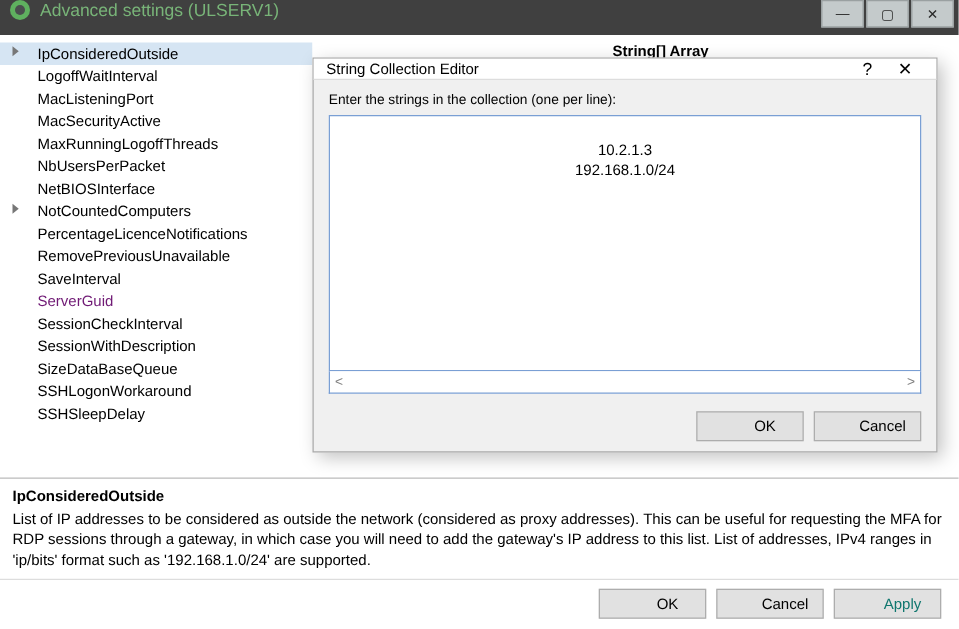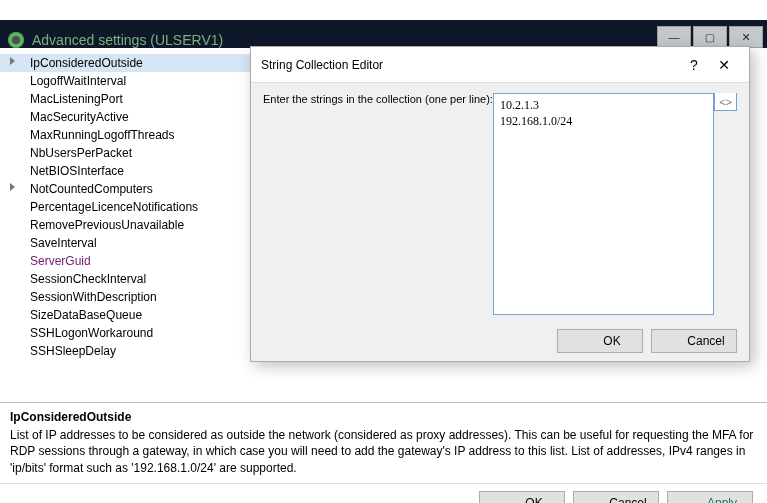--- a/index.html
+++ b/index.html
@@ -8,27 +8,26 @@
     font-size: 12px;
     background: #fff;
     width: 767px;
     height: 503px;
     overflow: hidden;
     position: relative;
     color: #000;
   }
   .titlebar {
     height: 28px;
-    background: #0f172a;
-    display: flex;
-    align-items: flex-end;
+    background: #404040;
+    display: flex;
+    align-items: flex-start;
     padding: 0 4px 0 8px;
     color: #78b478;
     font-size: 14px;
-    margin-top: 20px;
   }
   .titlebar-icon {
     width: 16px; height: 16px;
     background: #5fb05f;
     border-radius: 50%;
     margin-right: 8px;
     position: relative;
   }
   .titlebar-icon::after {
     content: "";
@@ -123,51 +122,52 @@
     position: absolute;
     left: 250px; top: 46px;
     width: 500px; height: 316px;
     background: #f0f0f0;
     border: 1px solid #aaa;
     box-shadow: 4px 4px 14px rgba(0,0,0,0.25);
     display: flex;
     flex-direction: column;
   }
   .dlg-title {
-    height: 36px;
+    height: 17px;
     display: flex;
     align-items: center;
     padding: 0 10px;
     background: #fff;
     border-bottom: 1px solid #ddd;
     font-size: 12px;
   }
   .dlg-title-text { flex: 1; }
   .dlg-title-btn {
     width: 30px; text-align: center;
     font-size: 14px;
   }
   .dlg-body {
     flex: 1;
     padding: 10px 12px 6px 12px;
     display: flex;
-    flex-direction: row;
+    flex-direction: column;
   }
   .dlg-label { font-size: 11px; margin-bottom: 6px; }
   .textbox {
     flex: 1;
     border: 1px solid #7a9fd4;
     background: #fff;
-    padding: 4px 6px;
-    font-size: 12px;
-    font-family: Liberation Serif, serif;
+    padding: 20px 6px;
+    font-size: 12px;
+    font-family: Liberation Sans, sans-serif;
     resize: none;
     overflow: auto;
     white-space: pre;
     line-height: 1.3;
+    text-align: center;
   }
   .hscroll {
     height: 18px;
     border: 1px solid #7a9fd4;
     border-top: none;
     background: #fff;
     display: flex;
     justify-content: space-between;
     align-items: center;
     padding: 0 4px;

